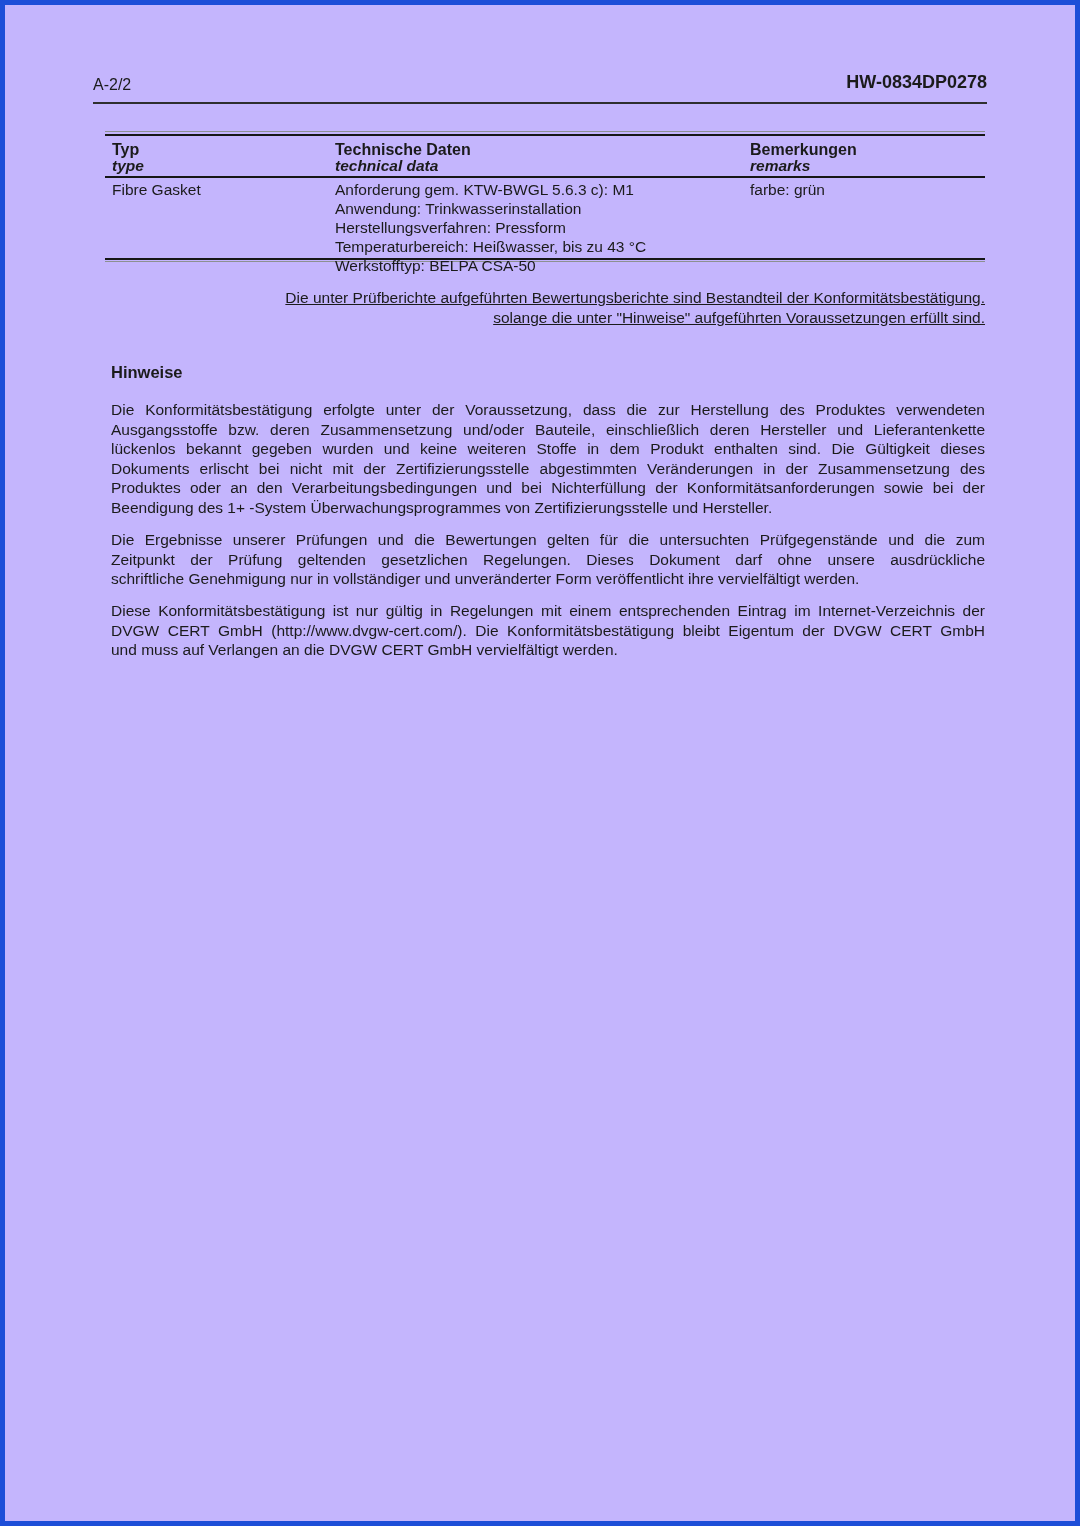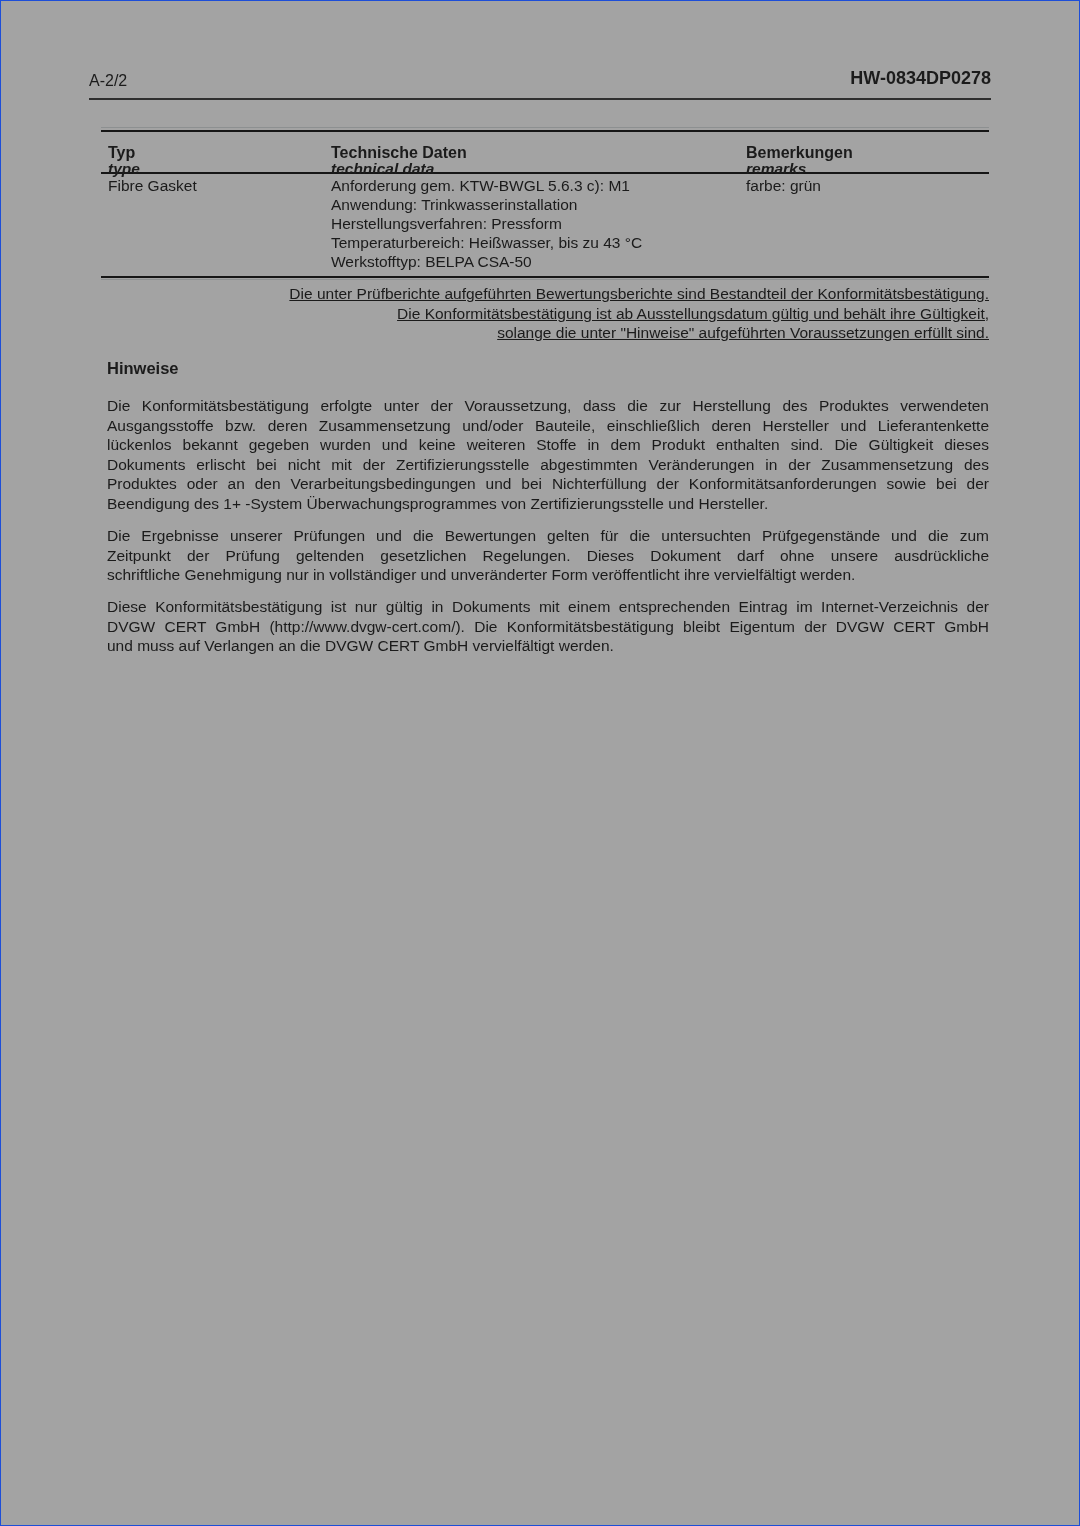--- a/index.html
+++ b/index.html
@@ -4,22 +4,22 @@
 <style>
   html, body {
     margin: 0;
     padding: 0;
     background: #ffffff;
   }
   .page {
     position: relative;
     width: 1080px;
     height: 1526px;
-    background: #a3a3a3;
-    border: 1px solid #1d4ed8;
+    background: #c4b5fd;
+    border: 5px solid #1d4ed8;
     box-sizing: border-box;
     font-family: "Liberation Sans", "DejaVu Sans", sans-serif;
     color: #1b1b1b;
     overflow: hidden;
   }
 
   
   .hdr-left {
     position: absolute;
     left: 88px;
@@ -54,32 +54,32 @@
     top: 126px;
   }
   .rule { width: 100%; }
   .rule.gray1 { height: 1px; background: #8d9091; }
   .rule.gap2 { height: 2px; }
   .rule.gap1 { height: 1px; }
   .rule.black2 { height: 2px; background: #161616; }
 
   .t-row { position: relative; }
   .t-head { height: 40px; }
-  .t-body { height: 102px; }
+  .t-body { height: 80px; }
 
   .cell { position: absolute; top: 0; }
   .c1 { left: 7px;   width: 216px; }
   .c2 { left: 230px; width: 408px; }
   .c3 { left: 645px; width: 240px; }
 
   .t-head .de {
     font-size: 16px;
     font-weight: bold;
     line-height: 17px;
-    padding-top: 12px;
+    padding-top: 5px;
   }
   .t-head .en {
     font-size: 15.5px;
     font-weight: bold;
     font-style: italic;
     line-height: 16px;
   }
   .t-body .cell {
     font-size: 15.5px;
     line-height: 19px;
@@ -154,38 +154,37 @@
       <div class="cell c3">farbe: grün</div>
     </div>
 
     <div class="rule black2"></div>
     <div class="rule gap1"></div>
     <div class="rule gray1"></div>
   </div>
 
   <div class="textblock intro">
       <div class="line">Die unter Prüfberichte aufgeführten Bewertungsberichte sind Bestandteil der Konformitätsbestätigung.</div>
-      <div class="line">Die Konformitätsbestätigung ist ab Ausstellungsdatum gültig und behält ihre Gültigkeit,</div>
       <div class="line">solange die unter "Hinweise" aufgeführten Voraussetzungen erfüllt sind.</div>
     </div>
 
   <div class="heading">Hinweise</div>
 
   <div class="textblock jpara para-1">
       <div class="line">Die Konformitätsbestätigung erfolgte unter der Voraussetzung, dass die zur Herstellung des Produktes verwendeten</div>
       <div class="line">Ausgangsstoffe bzw. deren Zusammensetzung und/oder Bauteile, einschließlich deren Hersteller und Lieferantenkette</div>
       <div class="line">lückenlos bekannt gegeben wurden und keine weiteren Stoffe in dem Produkt enthalten sind. Die Gültigkeit dieses</div>
       <div class="line">Dokuments erlischt bei nicht mit der Zertifizierungsstelle abgestimmten Veränderungen in der Zusammensetzung des</div>
       <div class="line">Produktes oder an den Verarbeitungsbedingungen und bei Nichterfüllung der Konformitätsanforderungen sowie bei der</div>
       <div class="line">Beendigung des 1+ -System Überwachungsprogrammes von Zertifizierungsstelle und Hersteller.</div>
     </div>
   <div class="textblock jpara para-2">
       <div class="line">Die Ergebnisse unserer Prüfungen und die Bewertungen gelten für die untersuchten Prüfgegenstände und die zum</div>
       <div class="line">Zeitpunkt der Prüfung geltenden gesetzlichen Regelungen.  Dieses Dokument darf ohne unsere ausdrückliche</div>
       <div class="line">schriftliche Genehmigung nur in vollständiger und unveränderter Form veröffentlicht ihre vervielfältigt werden.</div>
     </div>
   <div class="textblock jpara para-3">
-      <div class="line">Diese Konformitätsbestätigung ist nur gültig in Dokuments mit einem entsprechenden Eintrag im Internet-Verzeichnis der</div>
+      <div class="line">Diese Konformitätsbestätigung ist nur gültig in Regelungen mit einem entsprechenden Eintrag im Internet-Verzeichnis der</div>
       <div class="line">DVGW CERT GmbH (http://www.dvgw-cert.com/). Die Konformitätsbestätigung bleibt Eigentum der DVGW CERT GmbH</div>
       <div class="line">und muss auf Verlangen an die DVGW CERT GmbH vervielfältigt werden.</div>
     </div>
 
 </div>
 
 </body></html>

